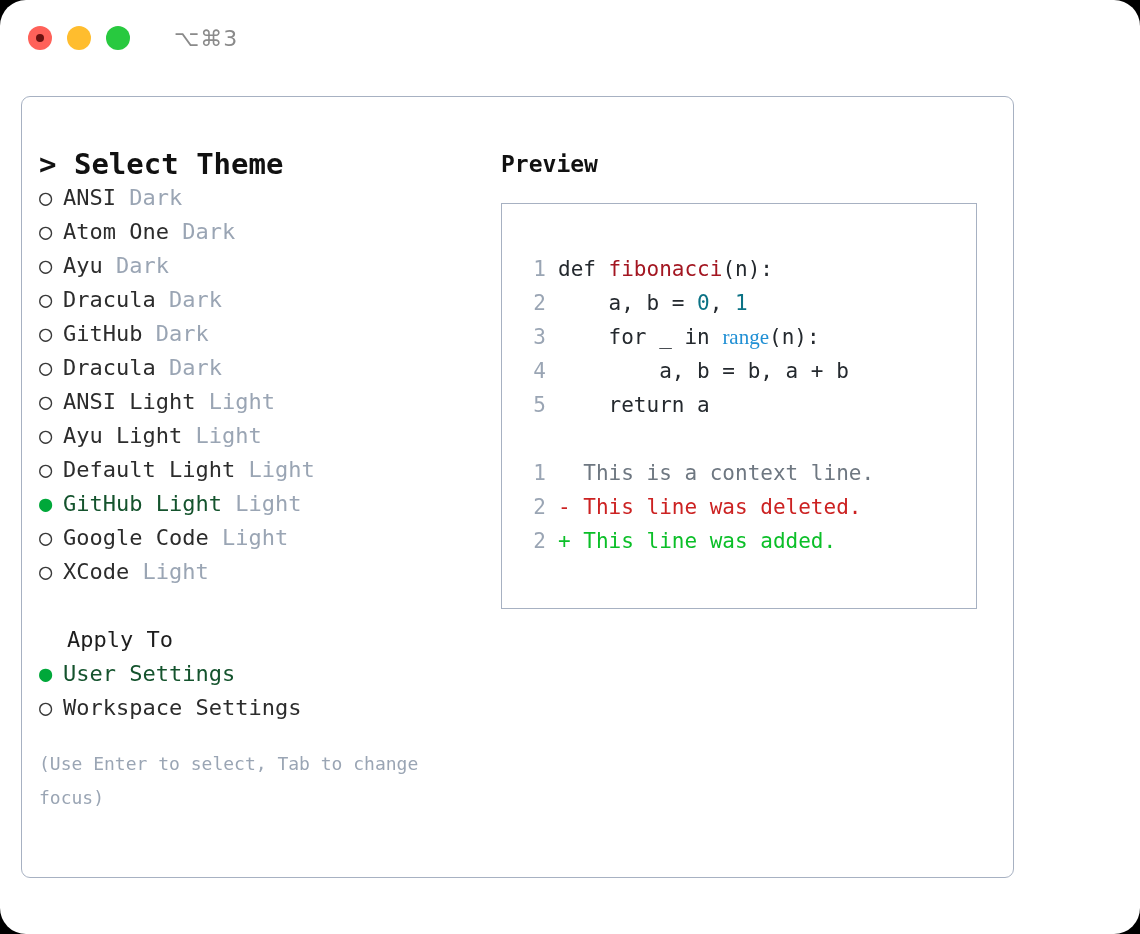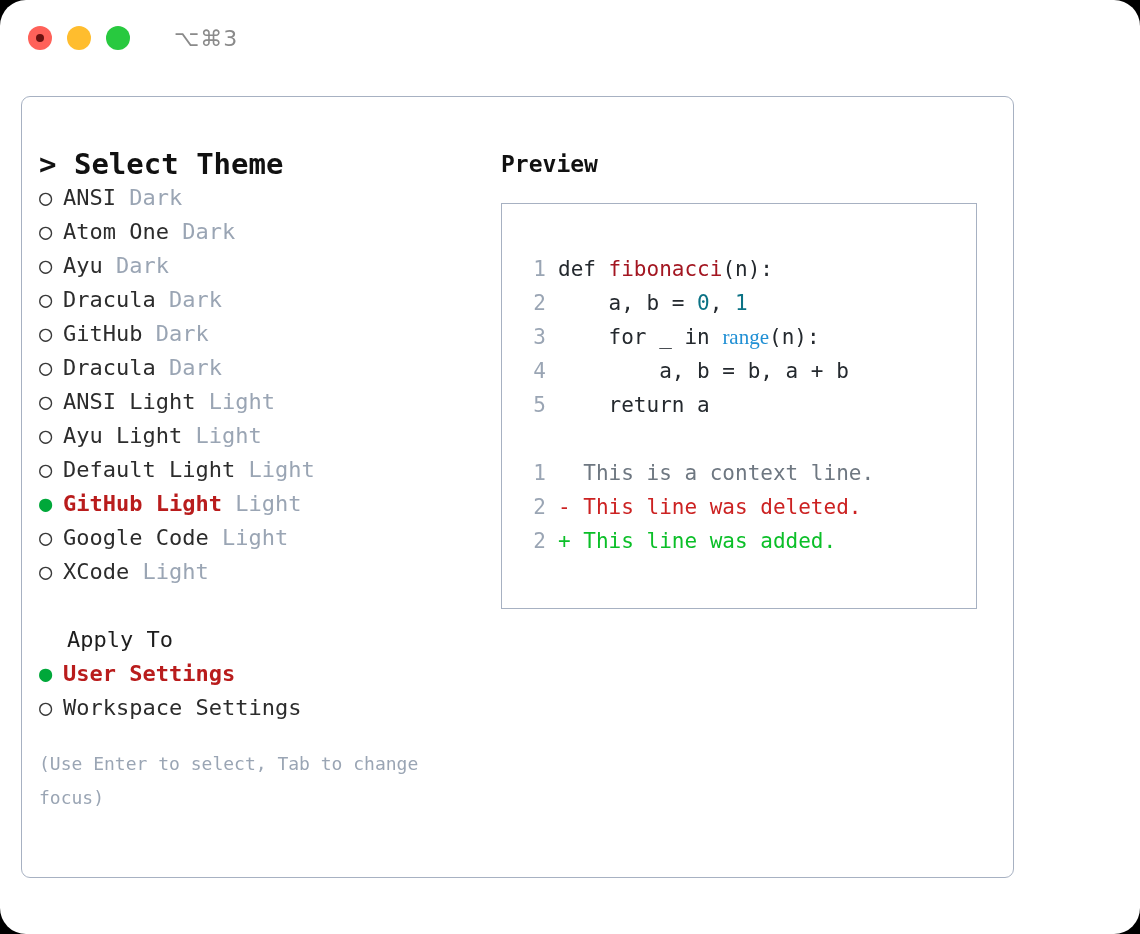--- a/index.html
+++ b/index.html
@@ -98,21 +98,21 @@
     color: #2c2c2c;
     white-space: pre;
     display: block;
   }
   .bullet {
     display: inline-block;
     width: 24px;
   }
   .bullet.on { color: #00a83a; }
   .bullet.off { color: #3a3a3a; }
-  .opt-label.on { color: #b91c1c; font-weight: bold; }
+  .opt-label.on { color: #14532d; }
   .opt-label.off { color: #2c2c2c; }
   .tag {
     color: #9aa5b4;
     margin-top: 28px;
   }
   .spacer-sm { height: 34px; }
   .apply-head {
     font-size: 22px;
     line-height: 34px;
     color: #1d1d1d;

